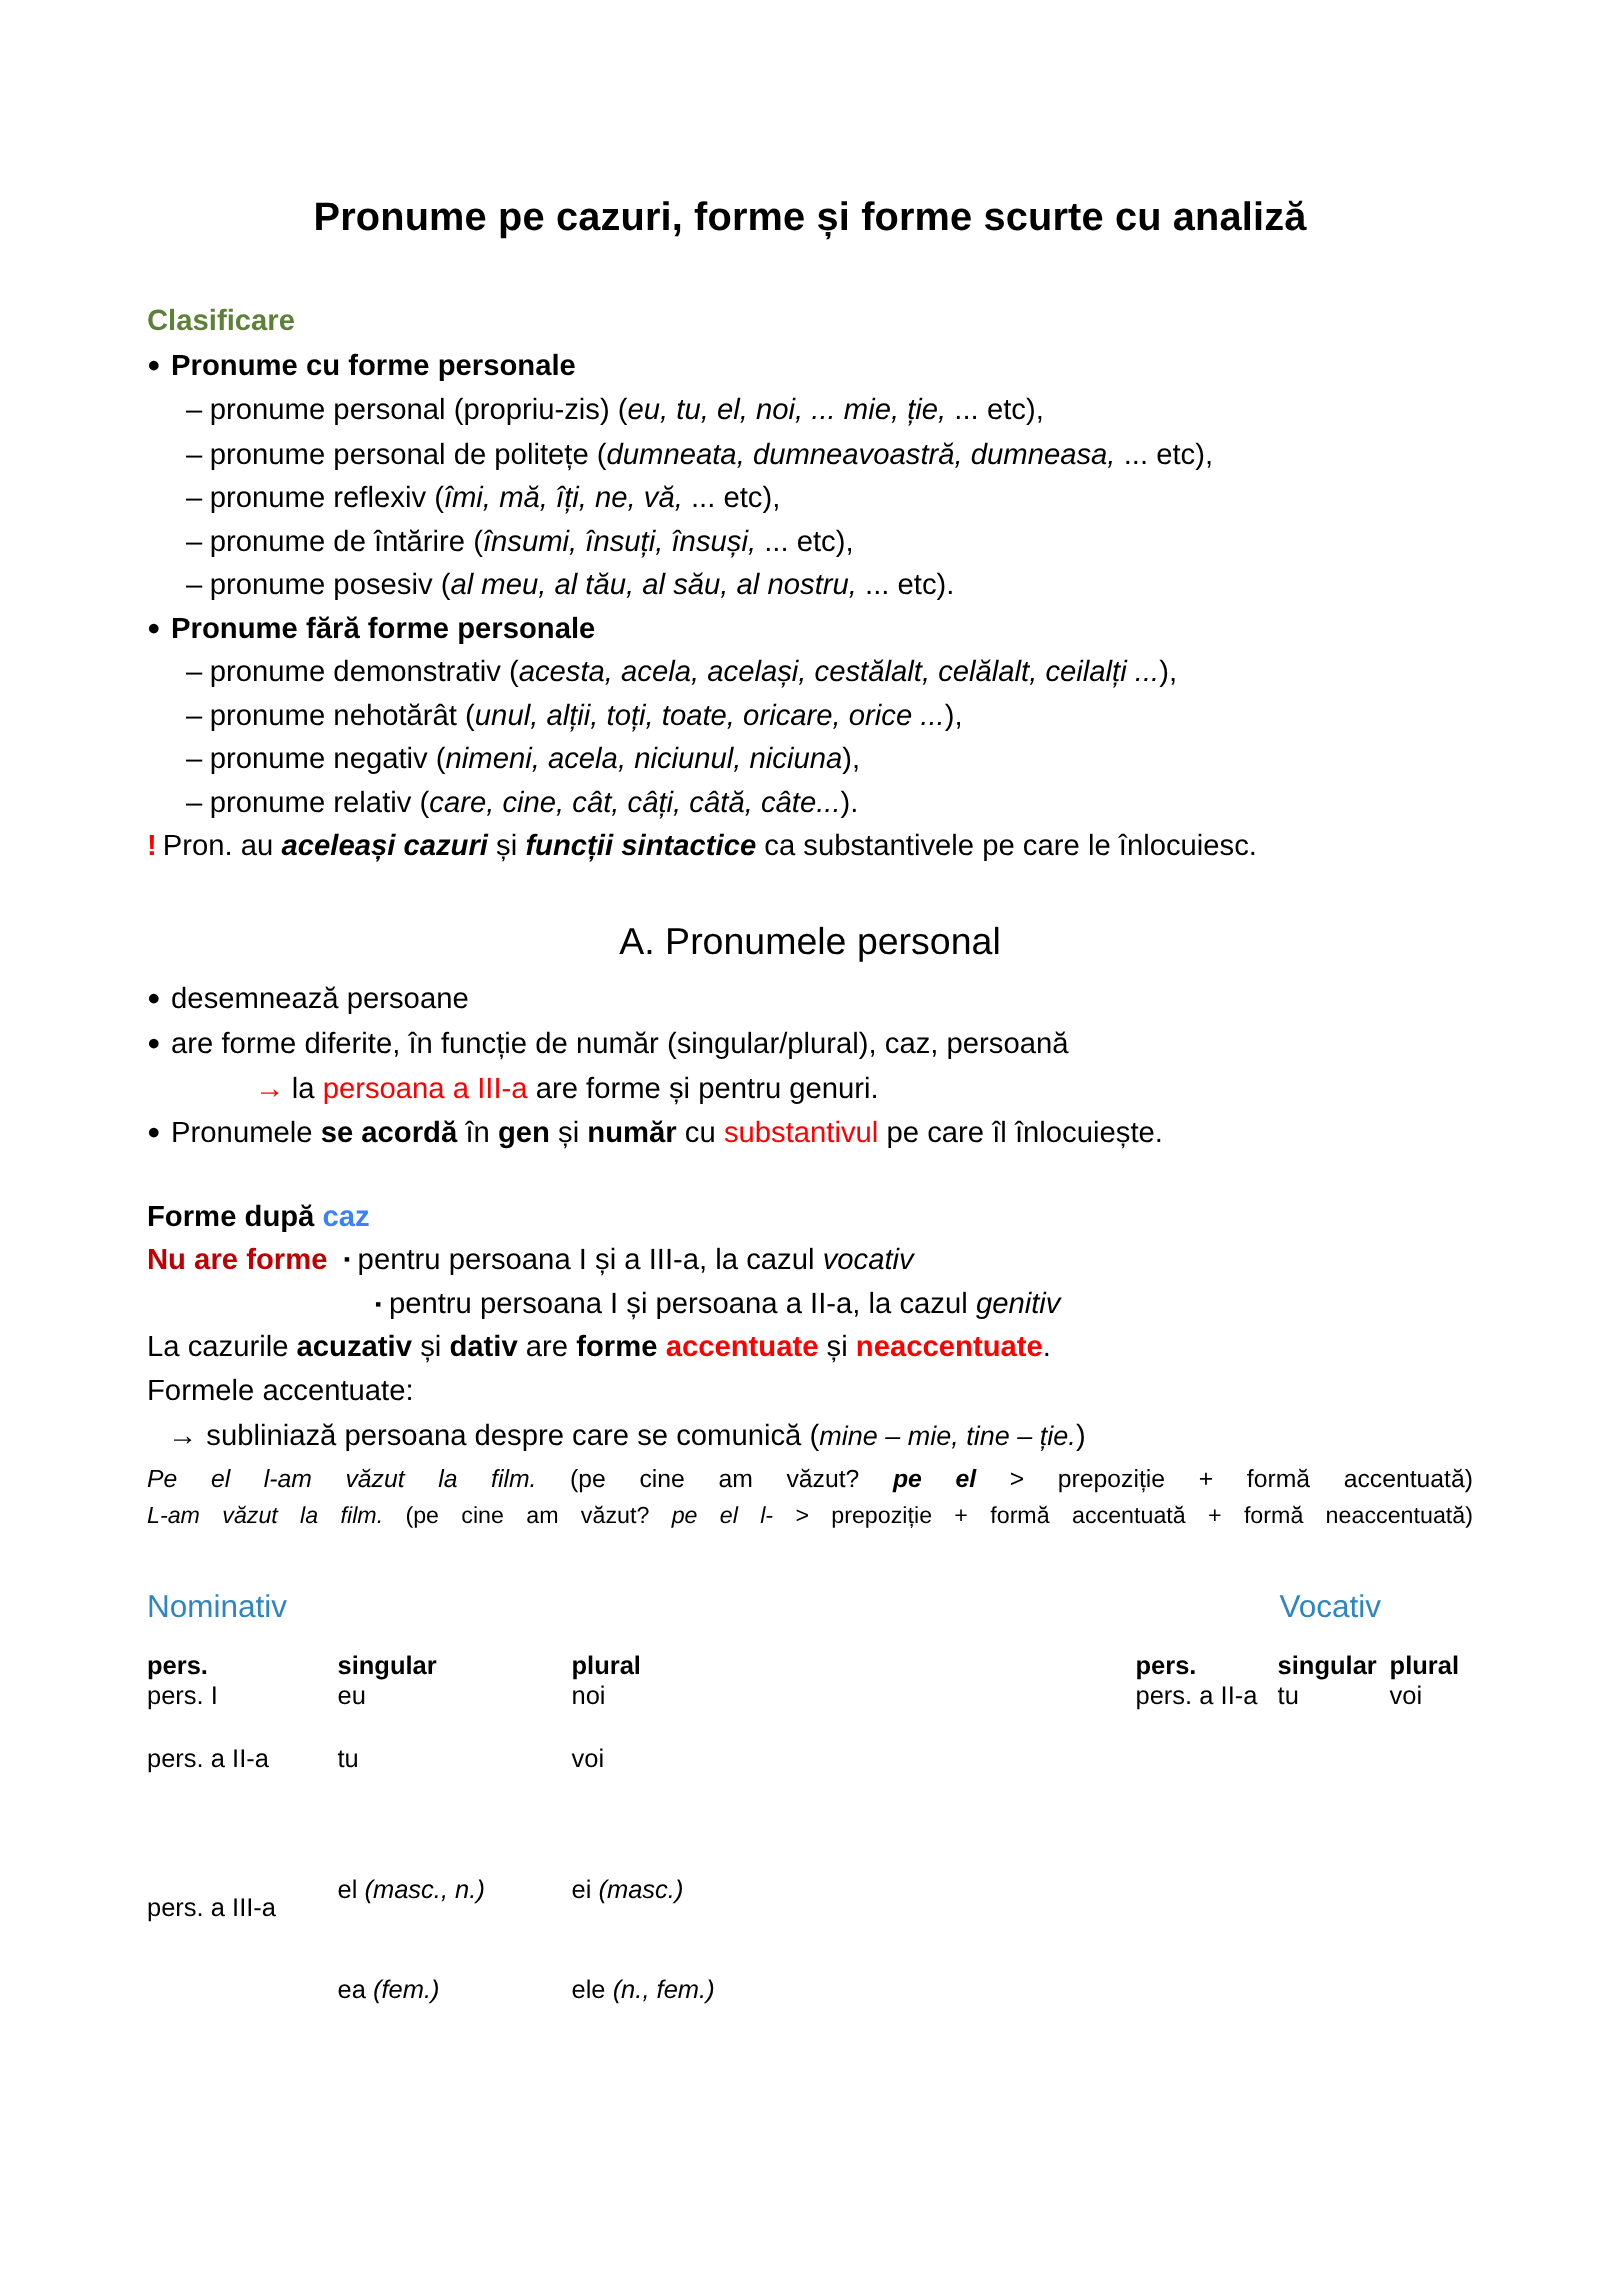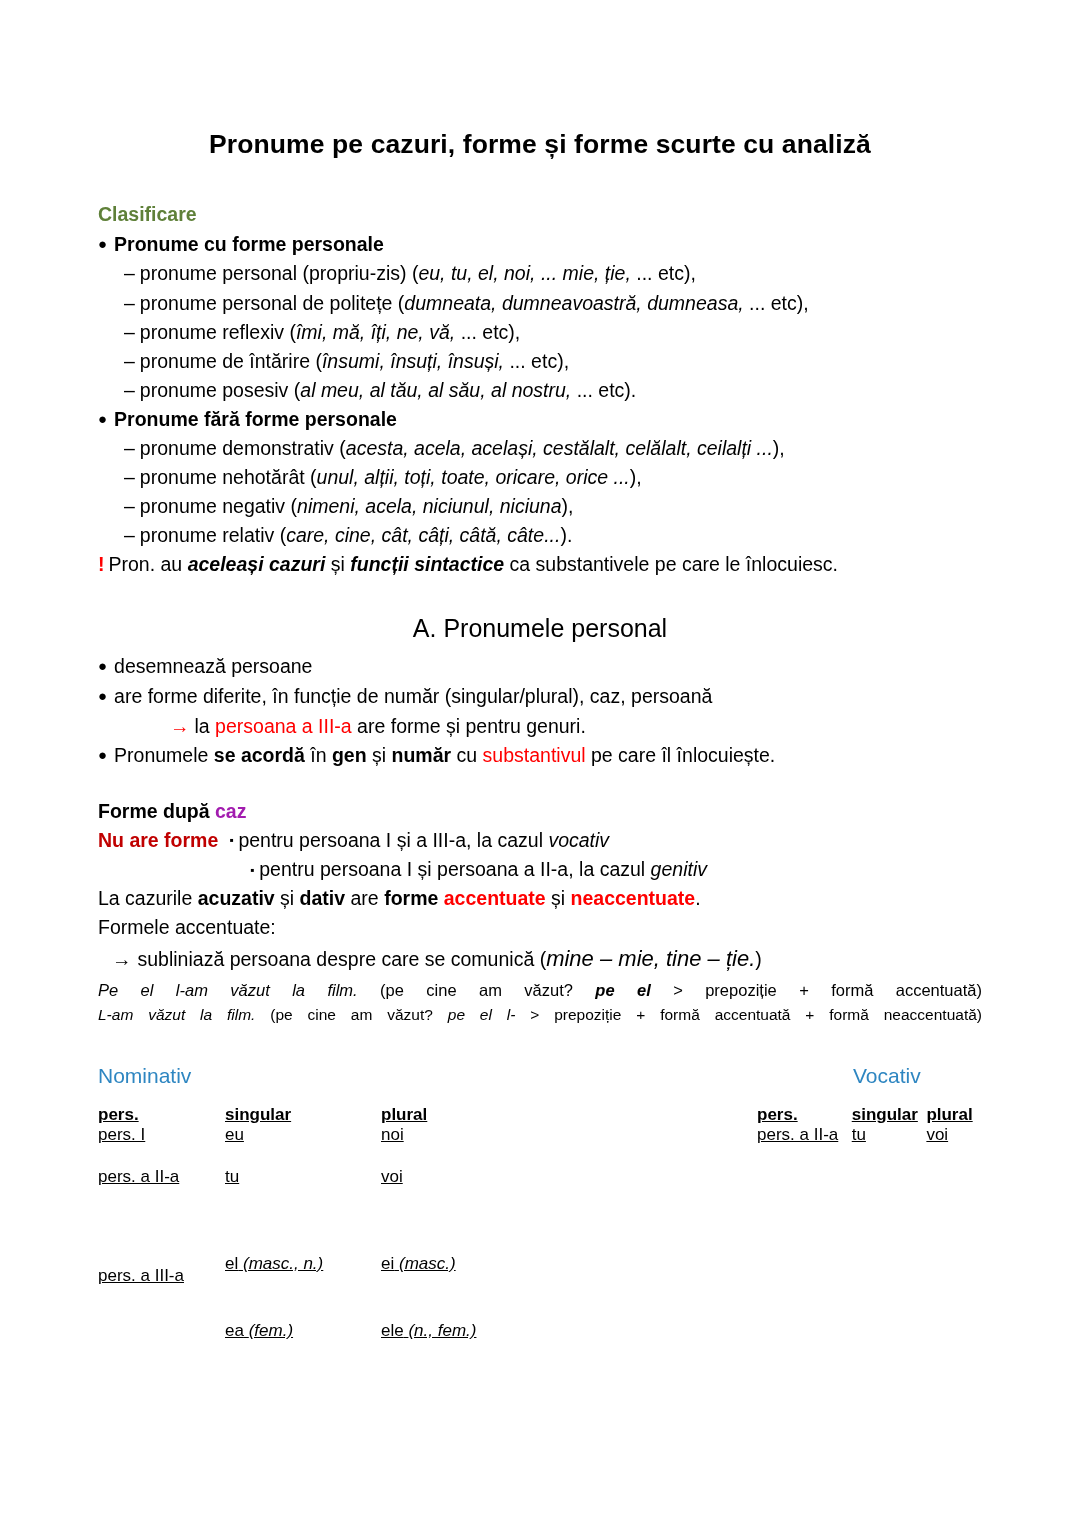--- a/index.html
+++ b/index.html
@@ -106,21 +106,21 @@
     line-height: 1.5;
     margin: 0;
   }
   .sq { font-size: 12px; vertical-align: 2.5px; margin-right: 5px; }
 
   .indent-gen { padding-left: 152px; }
 
   
   .red { color: #ff0000; }
   .darkred { color: #c00000; }
-  .blue { color: #a21caf; }
+  .blue { color: #3b82f6; }
   .b { font-weight: bold; }
   .i { font-style: italic; }
   .bi { font-weight: bold; font-style: italic; }
 
   .exclaim { color: #ff0000; font-weight: bold; margin-right: 4px; }
 
   
   .example {
     font-size: 16.5px;
     line-height: 1.6;
@@ -139,21 +139,20 @@
   }
   .case-title {
     color: #2e86c1;
     font-size: 21px;
     font-weight: normal;
     margin: 0 0 17px 0;
   }
   table.decl {
     border-collapse: collapse;
     font-size: 17px;
-    text-decoration: underline;
   }
   table.decl th {
     font-weight: bold;
     text-align: left;
     padding: 0 0 22px 0;
     white-space: nowrap;
   }
   table.decl td {
     text-align: left;
     padding: 0 0 22px 0;
@@ -261,21 +260,21 @@
       <span class="sq">▪</span><span>pentru persoana I și persoana a II-a, la cazul </span><span class="i">genitiv</span>
     </div>
 
     <div class="line">
       <span>La cazurile </span><span class="b">acuzativ</span><span> și </span><span class="b">dativ</span><span> are </span><span class="b">forme</span><span> </span><span class="red b">accentuate</span><span> și </span><span class="red b">neaccentuate</span><span>.</span>
     </div>
 
     <div class="line">Formele accentuate:</div>
 
     <div class="arrow-line2">
-      <span class="arrow">→</span><span>subliniază persoana despre care se comunică (</span><span class="i" style="font-size:22px">mine – mie, tine – ție.</span><span>)</span>
+      <span class="arrow">→</span><span>subliniază persoana despre care se comunică (</span><span class="i" style="font-size:18px">mine – mie, tine – ție.</span><span>)</span>
     </div>
 
 
     <div class="example">
       <span class="i">Pe el l-am văzut la film.</span><span> (pe cine am văzut? </span><span class="bi">pe el</span><span> &gt; prepoziție + formă accentuată)</span>
     </div>
 
     <div class="example second">
       <span class="i">L-am văzut la film.</span><span> (pe cine am văzut? </span><span class="i">pe el l-</span><span> &gt; prepoziție + formă accentuată + formă neaccentuată)</span>
     </div>

